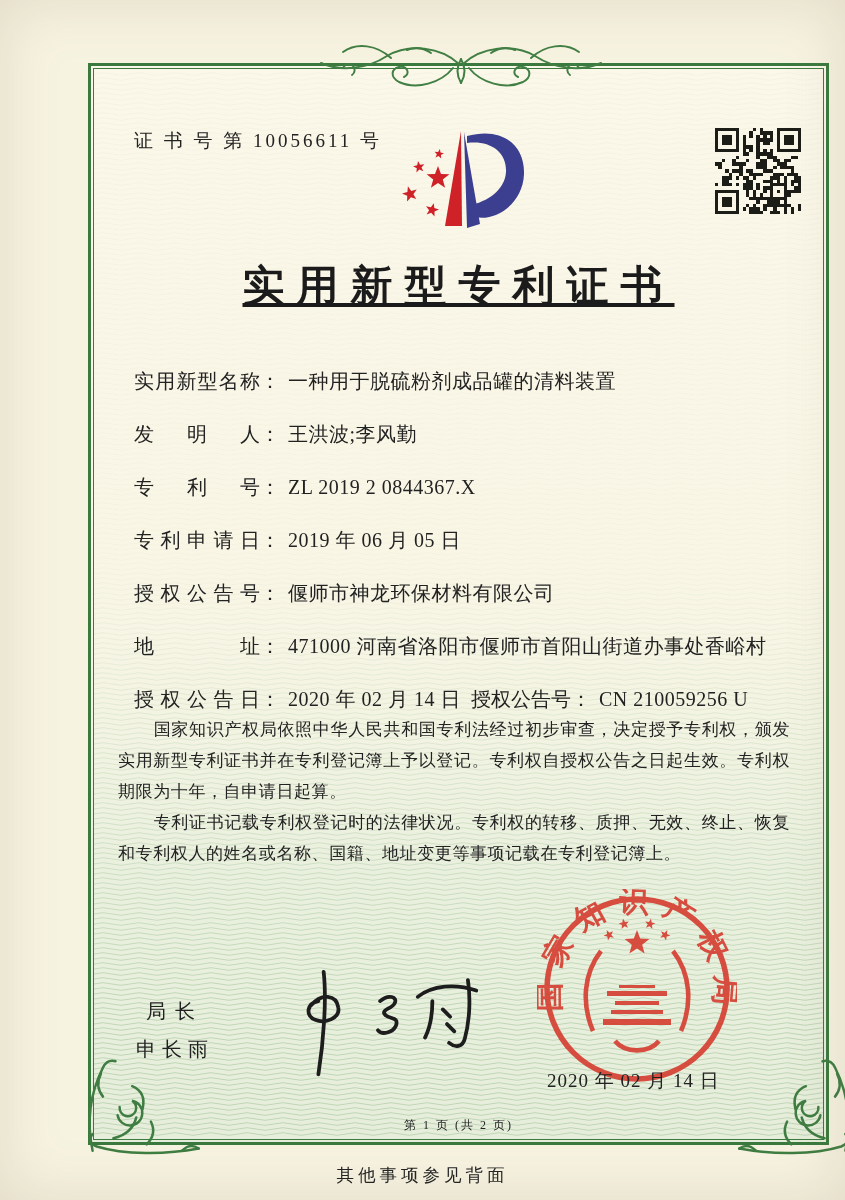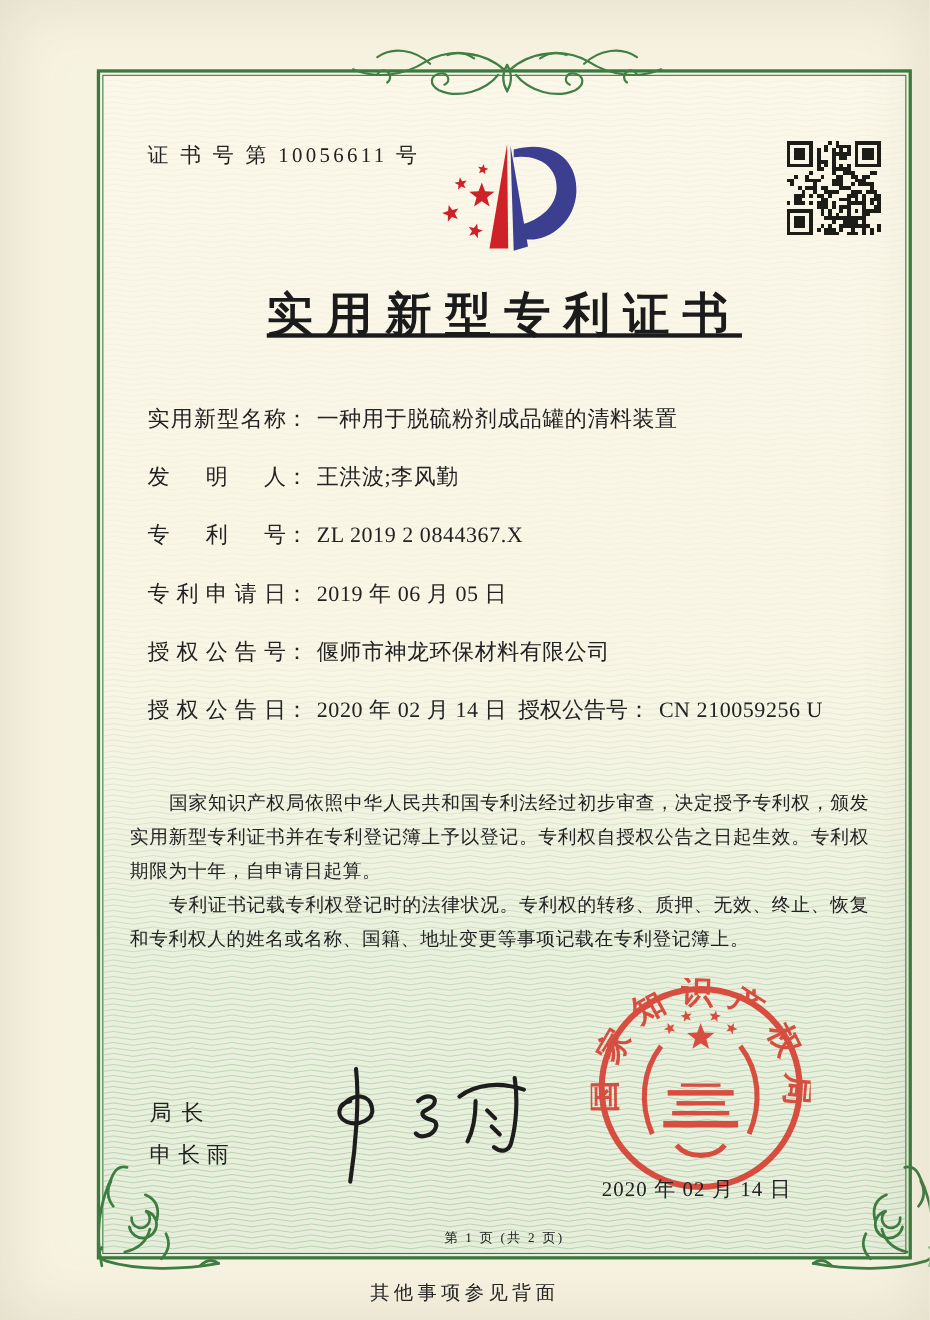--- a/index.html
+++ b/index.html
@@ -43,21 +43,21 @@
   .flabel { display:inline-block; width:126px; text-align:justify; text-align-last:justify; vertical-align:bottom; }
   .fcolon { display:inline-block; margin-right:8px; }
   .fvalue { letter-spacing:.5px;text-align:center; }
   .grant-no { position:absolute; left:337px; top:0; }
 
   
   .paras { position:absolute; left:27px; top:648px; width:672px; font-size:17px; line-height:31px; letter-spacing:.6px; text-align:justify;font-family:Liberation Serif, serif; }
   .paras p { text-indent:2.1em; }
 
   
-  .signer-title { position:absolute; left:45px; top:932px; font-size:20px; letter-spacing:9px; }
+  .signer-title { position:absolute; left:55px; top:932px; font-size:20px; letter-spacing:9px; }
   .signer-name  { position:absolute; left:45px; top:970px; font-size:20px; letter-spacing:6px; }
   #signature { position:absolute; left:172px; top:898px; width:230px; height:118px; }
   #seal { position:absolute; left:446px; top:823px; width:200px; height:200px; }
   .seal-date { position:absolute; left:456px; top:1002px; width:200px; font-size:19px; letter-spacing:1px; white-space:nowrap; }
   .page-no { position:absolute; left:0; top:1051px; width:100%; text-align:center; font-size:12px; letter-spacing:2px; }
   .back-note { position:absolute; left:0; top:1163px; width:100%; text-align:center; font-size:17.5px; letter-spacing:4px; z-index:3; }
 
   .flourish { position:absolute; z-index:1; }
   #flourish-left  { left:-14px; top:989px; }
   #flourish-right { left:640px; top:989px; transform:scaleX(-1); }
@@ -664,20 +664,23 @@
       <div class="field-row">
         <span class="flabel">专利号</span><span class="fcolon">：</span><span class="fvalue">ZL 2019 2 0844367.X</span>
       </div>
       <div class="field-row">
         <span class="flabel">专利申请日</span><span class="fcolon">：</span><span class="fvalue">2019 年 06 月 05 日</span>
       </div>
       <div class="field-row">
         <span class="flabel">授权公告号</span><span class="fcolon">：</span><span class="fvalue">偃师市神龙环保材料有限公司</span>
       </div>
       <div class="field-row">
+        <span class="flabel">地址</span><span class="fcolon">：</span><span class="fvalue">471000 河南省洛阳市偃师市首阳山街道办事处香峪村</span>
+      </div>
+      <div class="field-row">
         <span class="flabel">授权公告日</span><span class="fcolon">：</span><span class="fvalue">2020 年 02 月 14 日</span>
         <span class="grant-no"><span>授权公告号</span><span class="fcolon">：</span><span class="fvalue">CN 210059256 U</span></span>
       </div>
     </div>
 
     <div class="paras">
       <p>国家知识产权局依照中华人民共和国专利法经过初步审查，决定授予专利权，颁发实用新型专利证书并在专利登记簿上予以登记。专利权自授权公告之日起生效。专利权期限为十年，自申请日起算。</p>
       <p>专利证书记载专利权登记时的法律状况。专利权的转移、质押、无效、终止、恢复和专利权人的姓名或名称、国籍、地址变更等事项记载在专利登记簿上。</p>
     </div>
 

